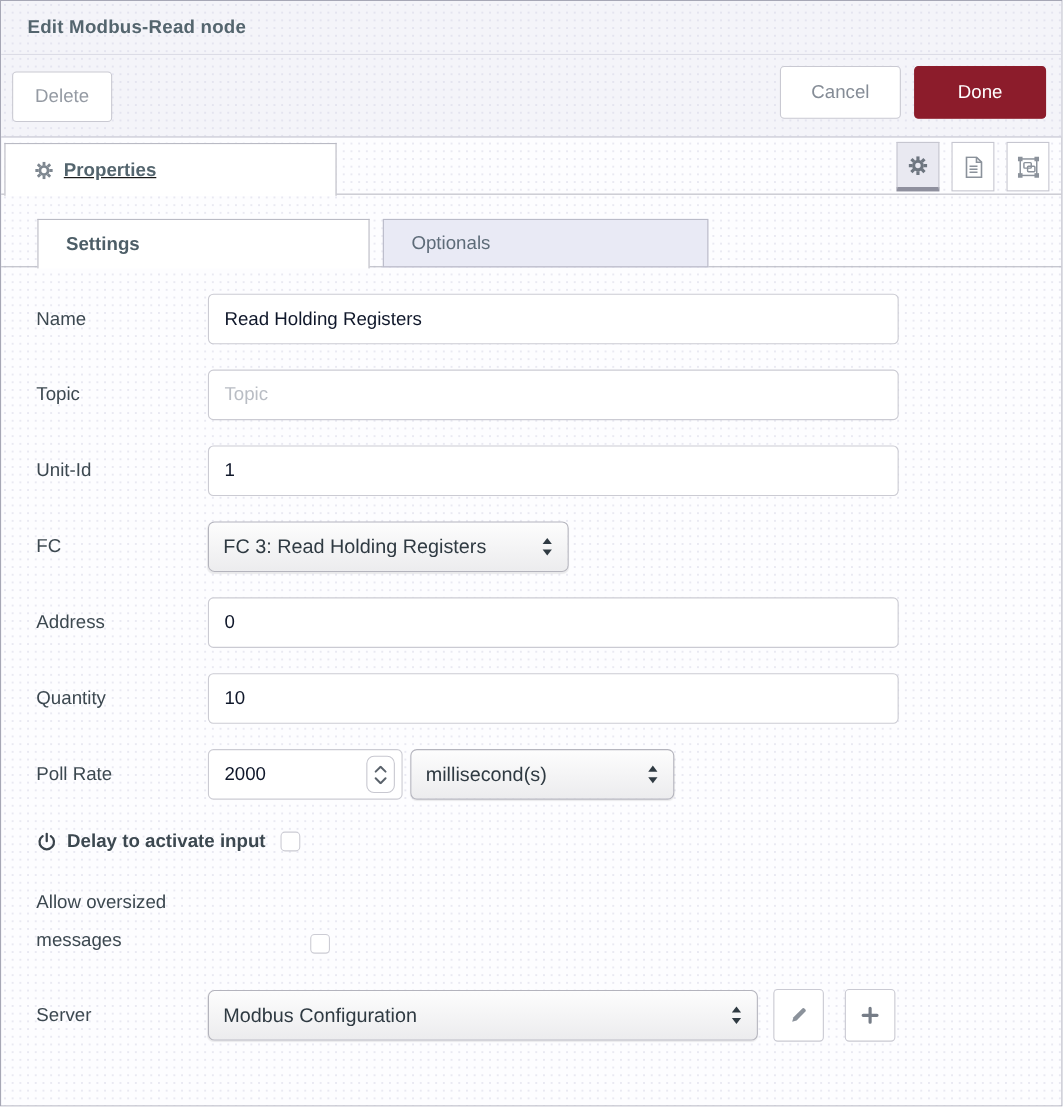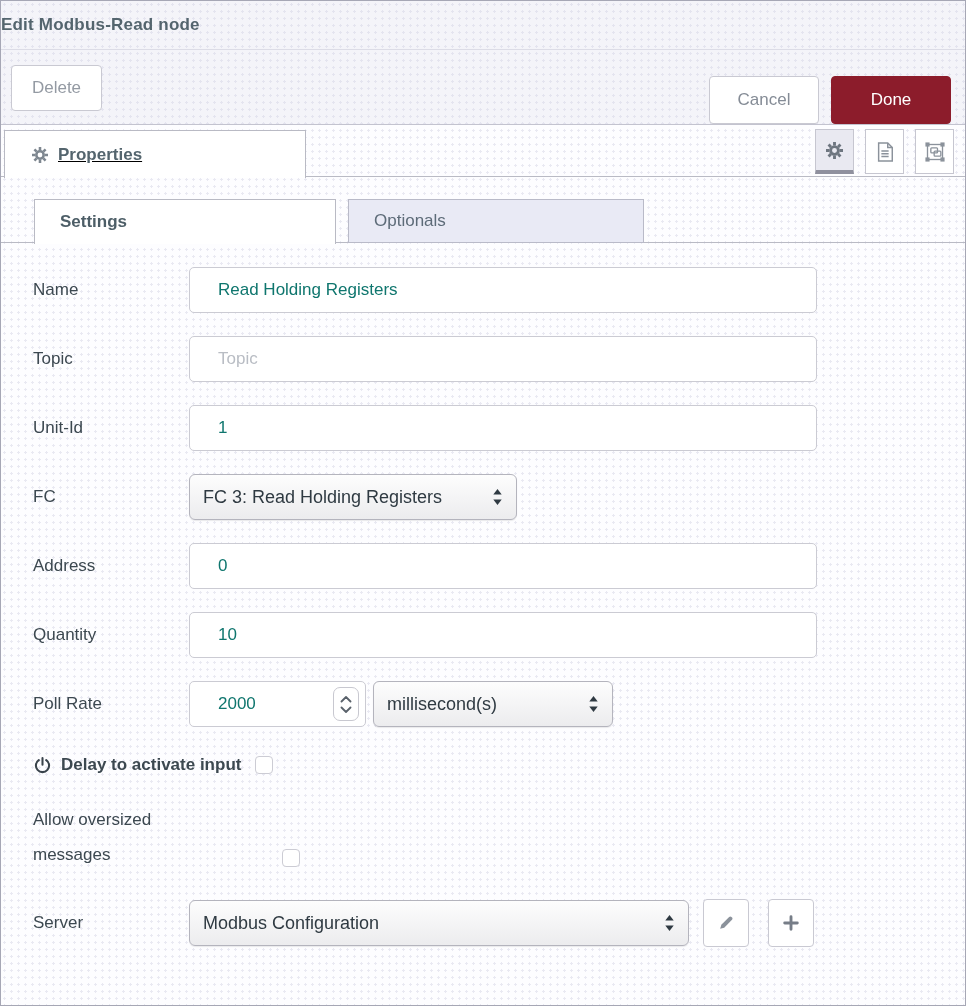--- a/index.html
+++ b/index.html
@@ -10,38 +10,38 @@
     position:relative; width:966px; height:1006px;
     border:1px solid #a6a7b5;
     background:
       radial-gradient(#e9e9f2 1px, transparent 1.3px) 0 0 / 7px 7px,
       #fdfdff;
     overflow:hidden;
   }
 
   
   .hdr {
-    height:49px; display:flex; align-items:center; padding-left:0;
+    height:49px; display:flex; align-items:center; padding-left:24px;
     background:
       radial-gradient(#e4e4ef 1px, transparent 1.3px) 0 0 / 7px 7px,
       #f4f4f9;
     border-bottom:1px solid #dcdce6;
   }
   .hdr h1 { font-size:17px; font-weight:bold; color:#54656e; letter-spacing:.2px; }
 
   
   .toolbar {
     position:relative; height:75px;
     background:
       radial-gradient(#e4e4ef 1px, transparent 1.3px) 0 0 / 7px 7px,
       #f4f4f9;
     border-bottom:1px solid #c3c3cf;
   }
   .btn {
-    position:absolute; top:26px; height:48px; border-radius:4px;
+    position:absolute; top:10px; height:48px; border-radius:4px;
     font-size:17px; display:flex; align-items:center; justify-content:center;
     cursor:pointer; border:1px solid #c9c9d2; background:#fff; color:#949aa3;
   }
   .btn-delete { left:10px; top:15px; width:91px; height:46px; }
   .btn-cancel { right:146px; width:110px; color:#858c96; }
   .btn-done   { right:14px; width:120px; background:#8c1c2b; border-color:#8c1c2b; color:#fff; }
 
   
   .proprow { position:relative; height:52px; border-bottom:1px solid #b9bac4; }
   .prop-tab {
@@ -76,22 +76,22 @@
     left:347px; width:296px; background:#e9eaf5;
     border:1px solid #b9bac8; color:#5d6b78;
   }
 
   
   .form { padding:24px 0 0 32px; }
   .row { display:flex; align-items:center; margin-bottom:23px; }
   .row label { width:156px; font-size:17px; color:#3c4850; flex:none; }
   .tin {
     height:46px; border:1px solid #cbcbd3; border-radius:5px; background:#fff;
-    font-family:"Liberation Sans",sans-serif; font-size:17px; color:#0f766e;
-    padding:0 28px; outline:none;
+    font-family:"Liberation Sans",sans-serif; font-size:17px; color:#0f172a;
+    padding:0 14px; outline:none;
   }
   .tin::placeholder { color:#b9bdc4; }
   .w-full { width:628px; }
 
   .select {
     height:46px; border:1px solid #b4b4bd; border-radius:6px;
     background:linear-gradient(#fdfdfd,#ececee);
     box-shadow:0 1px 1px rgba(0,0,0,.08);
     display:flex; align-items:center; padding:0 13px; cursor:pointer;
     font-size:18px; color:#2f3a42;justify-content:flex-end;

